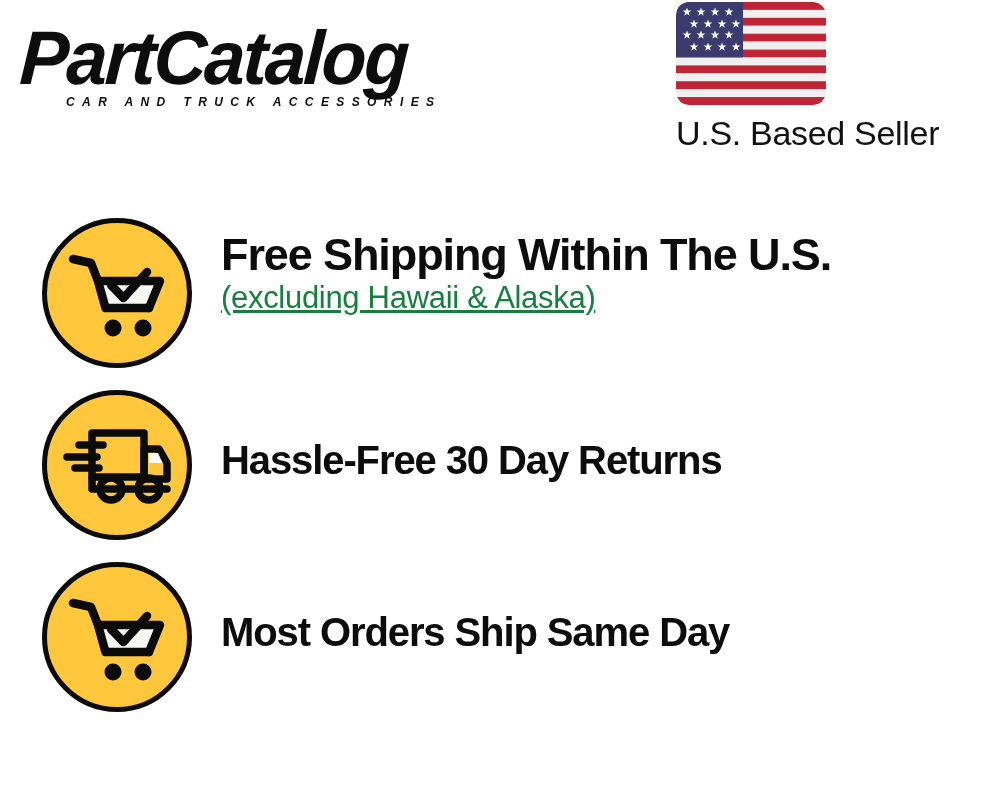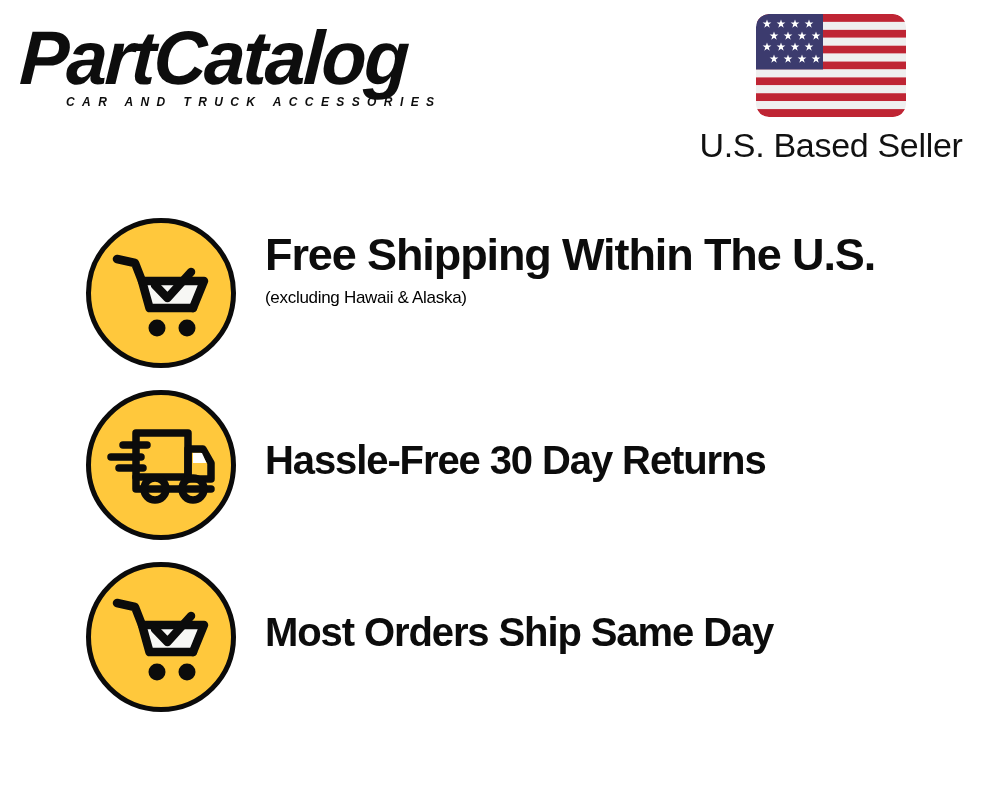--- a/index.html
+++ b/index.html
@@ -61,23 +61,23 @@
     line-height: 16px;
     color: #0d0d0d;
     margin-top: -2px;
     margin-left: 44px;
     white-space: nowrap;
   }
 
   .seller-badge {
     position: absolute;
     right: 14px;
-    top: 14px;
+    top: 2px;
     width: 310px;
-    text-align: center;
+    text-align: left;
   }
   .flag-wrap {
     display: inline-block;
     width: 150px;
     height: 103px;
     border-radius: 13px;
     overflow: hidden;
     position: relative;
     background: #ffffff;
   }
@@ -98,21 +98,20 @@
     position: absolute;
     left: 0;
     top: 218px;
     width: 1000px;
   }
   .feature-row {
     position: relative;
     display: flex;
     align-items: flex-start;
     height: 172px;
-    padding-left: 44px;
   }
   .feature-icon {
     position: relative;
     width: 150px;
     height: 150px;
     margin-left: 42px;
     flex: 0 0 auto;
   }
   .icon-circle {
     width: 150px;
@@ -140,25 +139,26 @@
     font-weight: bold;
     font-size: 45px;
     line-height: 53px;
     letter-spacing: -1.1px;
     color: #0c0c0c;
     white-space: nowrap;
   }
   .feature-sub {
     font-family: "Liberation Sans", sans-serif;
     font-weight: 400;
-    font-size: 17px;
+    font-size: 31px;
     line-height: 34px;
     letter-spacing: -0.3px;
-    color: #000000;
-    white-space: nowrap;
+    color: #15803d;
+    white-space: nowrap;
+    text-decoration: underline;
   }
   .feature-sub.bold {
     font-weight: bold;
     margin-top: 8px;
   }
   .feature-row.row-centered .feature-text {
     padding-top: 44px;
   }
   .feature-row.row-centered .feature-heading {
     font-size: 40px;

